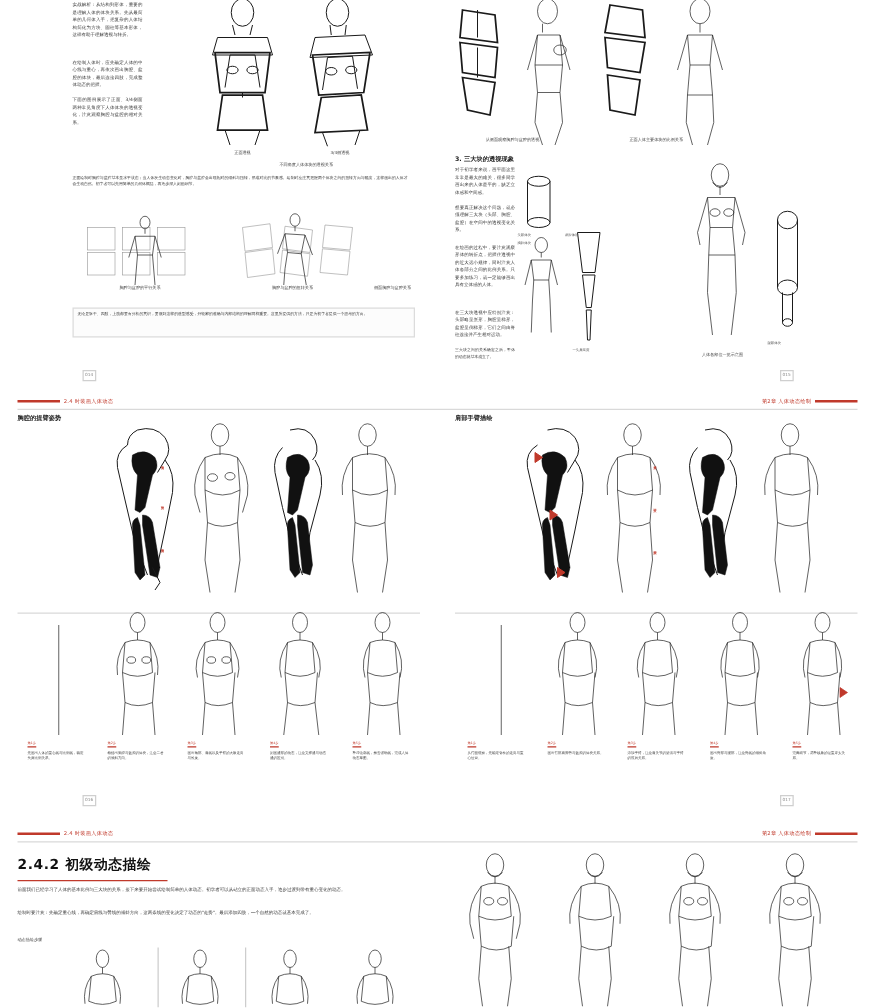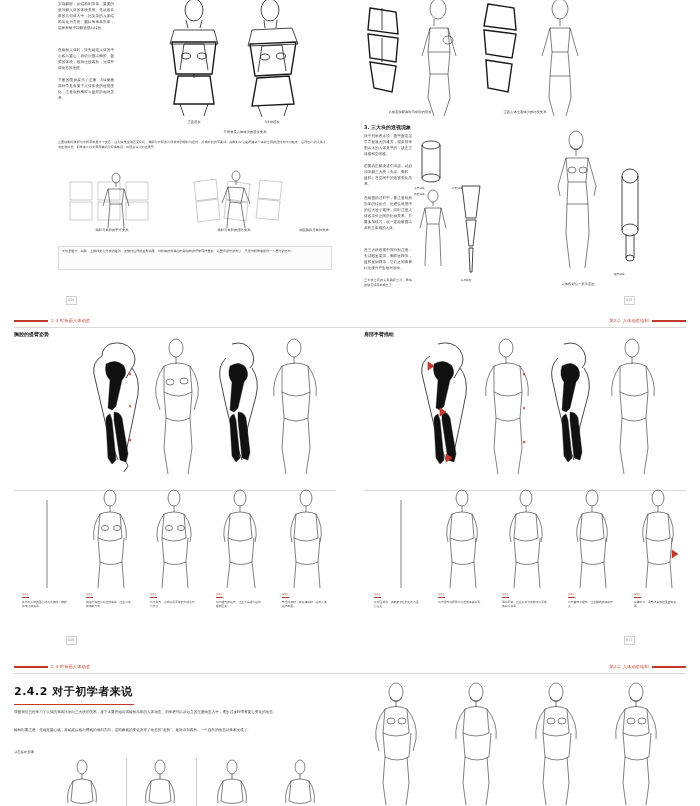--- a/index.html
+++ b/index.html
@@ -511,21 +511,21 @@
       <span class="bar"></span><span>2.4 时装画人体动态</span>
     </div>
     <div class="hdr right-align" style="right:14px;top:4px;">
       <span>第2章 人体动态绘制</span><span class="bar" style="margin-left:3px;margin-right:0;"></span>
     </div>
     <div class="rule" style="top:13px;left:14px;right:14px;"></div>
 
     <div class="page left" style="top:18px;height:128px;">
       <div class="h2" style="left:14px;top:6px;">
         <span class="num">2.4.2</span>
-        <span>对于初学者来说</span>
+        <span>初级动态描绘</span>
       </div>
       <div class="underline" style="left:14px;top:26px;width:120px;"></div>
 
       <div class="tx" style="left:14px;top:32px;width:314px;">前面我们已经学习了人体的基本比例与三大块的关系，接下来要开始尝试绘制简单的人体动态。初学者可以从站立的正面动态入手，逐步过渡到带有重心变化的动态。</div>
       <div class="tx" style="left:14px;top:50px;width:314px;">绘制时要注意：先确定重心线，再确定肩线与臀线的倾斜方向，这两条线的变化决定了动态的"走势"。最后添加四肢，一个自然的动态就基本完成了。</div>
 
       <div class="cap" style="left:14px;top:72px;width:60px;text-align:left;">动态描绘步骤</div>
 
       <div class="fig thin" style="left:58px;top:82px;">
         <svg width="50" height="48" viewBox="0 0 50 48">

